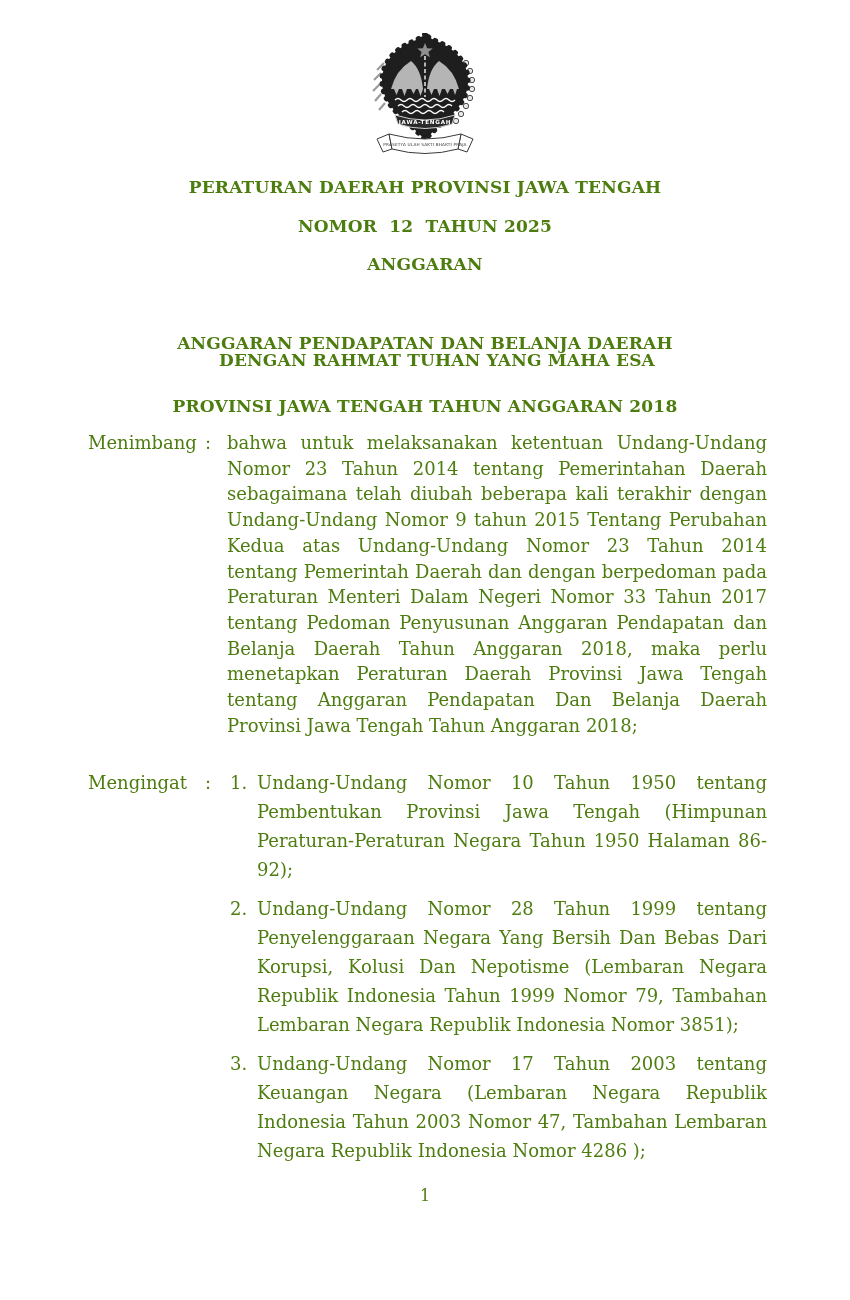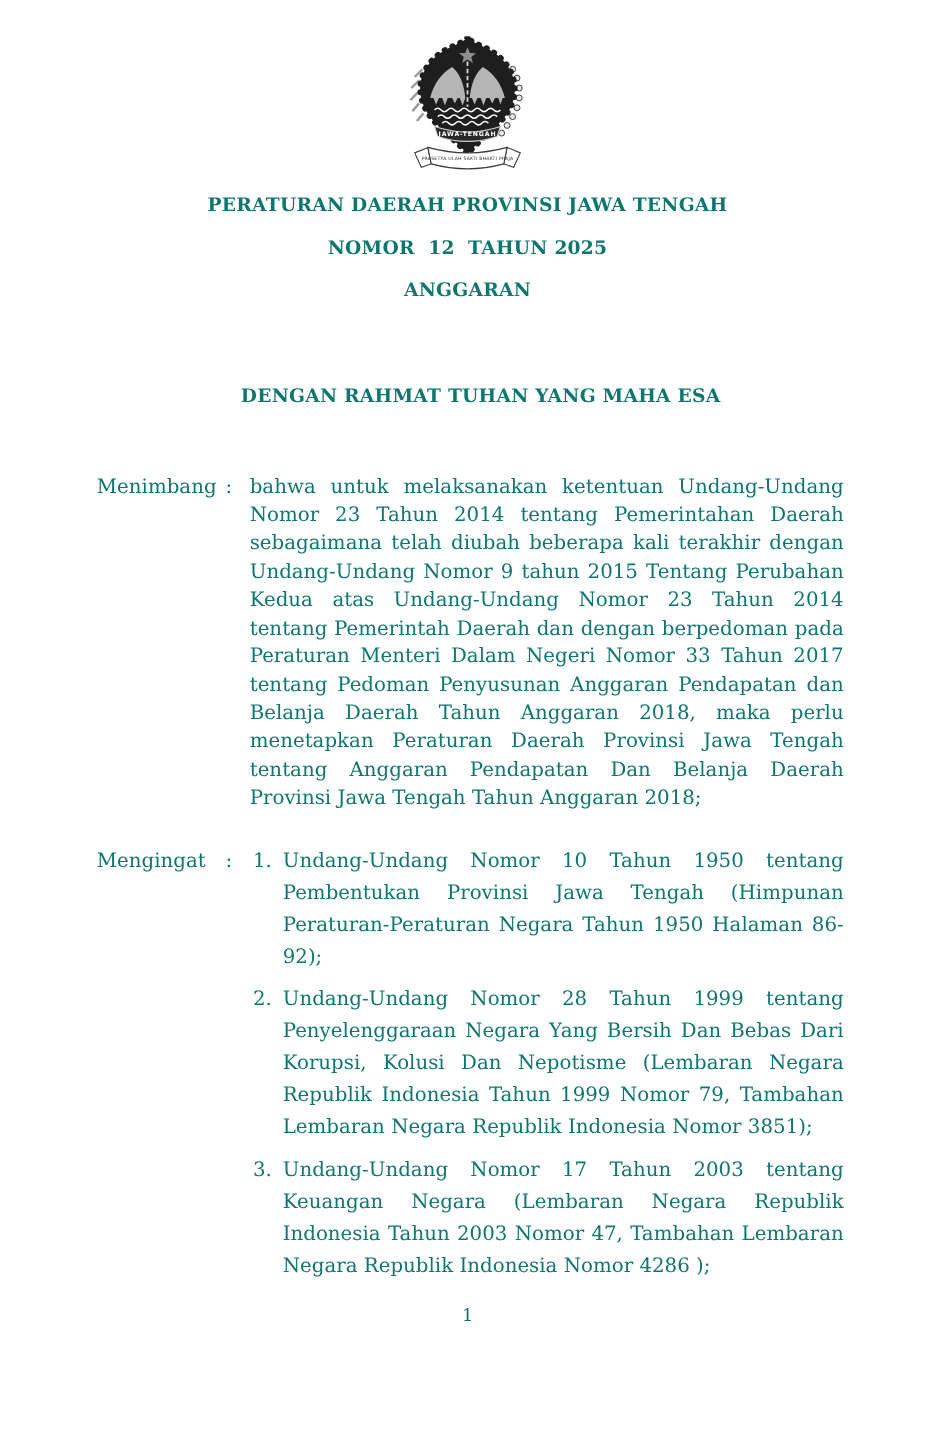--- a/index.html
+++ b/index.html
@@ -4,21 +4,21 @@
 <style>
   * { margin: 0; padding: 0; box-sizing: border-box; }
   html, body { background: #888; }
   .page {
     position: relative;
     width: 850px;
     height: 1300px;
     margin: 0 auto;
     background: #ffffff;
     font-family: "DejaVu Serif", "Liberation Serif", serif;
-    color: #0f766e;
+    color: #4d7c0f;
     overflow: hidden;
   }
   .emblem-wrap {
     position: absolute;
     top: 33px;
     left: 0;
     width: 100%;
     display: flex;
     justify-content: center;
   }
@@ -139,20 +139,24 @@
         <path d="M90 101 L102 106 L96 119 L87 116 Z" fill="#ffffff" stroke="#3a3a3a" stroke-width="1"></path>
         <path d="M18 101 Q54 111 90 101 L87 116 Q54 125 21 116 Z" fill="#ffffff" stroke="#3a3a3a" stroke-width="1"></path>
         <text x="54" y="112.5" text-anchor="middle" font-size="4.2" fill="#333333" letter-spacing="0.2" font-family="DejaVu Sans, sans-serif">PRASETYA ULAH SAKTI BHAKTI PRAJA</text>
       </g>
     </svg>
   </div>
 
   <div class="heading-line h1">PERATURAN DAERAH PROVINSI JAWA TENGAH</div>
   <div class="heading-line h2">NOMOR  12  TAHUN 2025</div>
   <div class="heading-line h3">ANGGARAN</div>
+  <div class="heading-line h4">
+    <div>ANGGARAN PENDAPATAN DAN BELANJA DAERAH</div>
+    <div>PROVINSI JAWA TENGAH TAHUN ANGGARAN 2018</div>
+  </div>
   <div class="heading-line h5">DENGAN RAHMAT TUHAN YANG MAHA ESA</div>
 
   <div class="body-block">
 
     <div class="clause">
       <div class="clause-label">Menimbang</div>
       <div class="clause-colon">:</div>
       <div class="clause-text">bahwa untuk melaksanakan ketentuan Undang-Undang Nomor 23 Tahun 2014 tentang Pemerintahan Daerah sebagaimana telah diubah beberapa kali terakhir dengan Undang-Undang Nomor 9 tahun 2015 Tentang Perubahan Kedua atas Undang-Undang Nomor 23 Tahun 2014 tentang Pemerintah Daerah dan dengan berpedoman pada Peraturan Menteri Dalam Negeri Nomor 33 Tahun 2017 tentang Pedoman Penyusunan Anggaran Pendapatan dan Belanja Daerah Tahun Anggaran 2018, maka perlu menetapkan Peraturan Daerah Provinsi Jawa Tengah tentang Anggaran Pendapatan Dan Belanja Daerah Provinsi Jawa Tengah Tahun Anggaran 2018;</div>
     </div>
 

